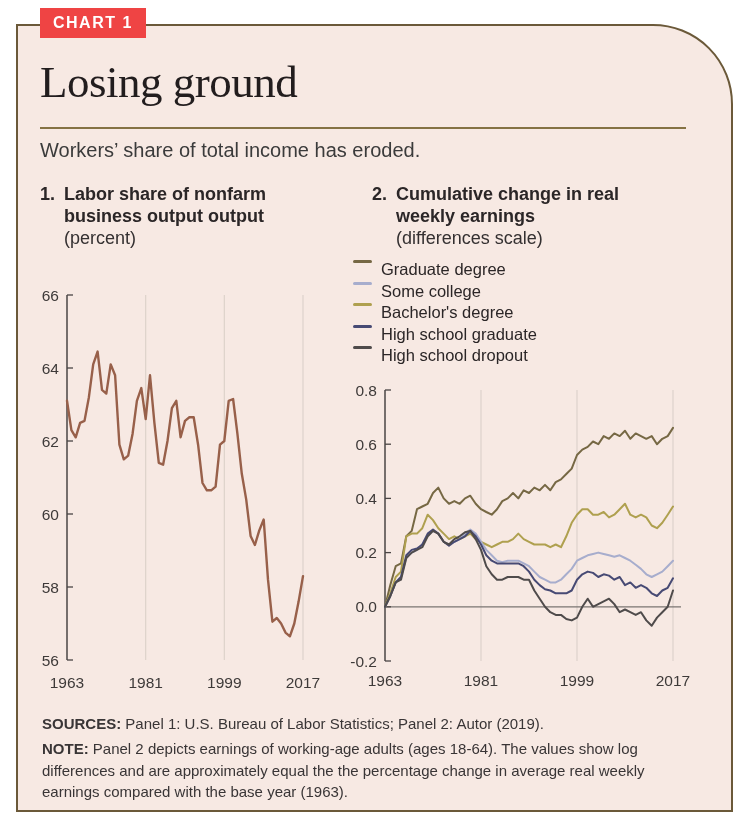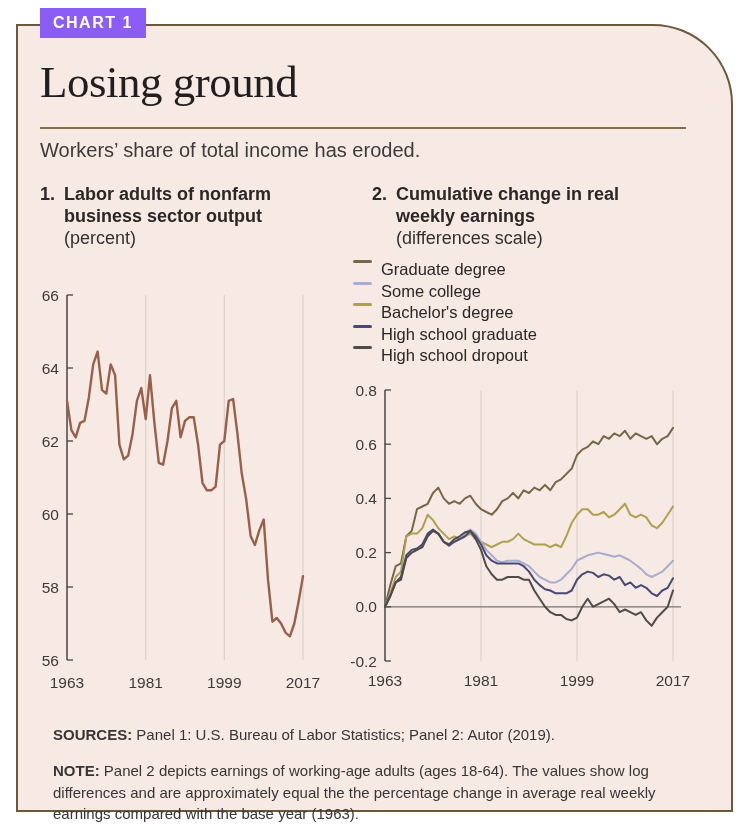--- a/index.html
+++ b/index.html
@@ -24,41 +24,41 @@
   .legend{position:absolute;left:353px;top:260px;z-index:2;}
   .legend-row{display:flex;align-items:flex-start;height:21.6px;}
   .swatch{width:19px;height:3px;border-radius:1.5px;margin-right:9px;flex:none;}
   .legend-label{font-size:16.5px;color:#2b2627;white-space:nowrap;}
   svg{position:absolute;z-index:1;overflow:visible;}
   #panel1-svg{left:28px;top:286px;}
   #panel2-svg{left:338px;top:380px;}
   .tick-label{font-family:"Liberation Sans",sans-serif;font-size:15.5px;fill:#3e3a39;}
   .footer{position:absolute;left:38px;top:709px;width:664px;z-index:2;
           font-size:15px;line-height:1.42;color:#393536;}
-  .footer p{margin:15px;}
+  .footer p{margin:4px;}
   .footer .b{font-weight:700;}
 </style>
 </head>
 <body>
 
 <div class="page">
   <div class="card" style="background: rgb(247, 233, 227); border-color: rgb(107, 89, 57);"></div>
 
-  <div class="badge" style="background: #8b5cf6;">
+  <div class="badge" style="background: #ef4444;">
     <span>CHART 1</span>
   </div>
 
   <h1 class="title">Losing ground</h1>
   <div class="rule" style="background: rgb(133, 114, 68);"></div>
   <p class="subtitle">Workers’ share of total income has eroded.</p>
 
   <div class="panel-head" id="head1">
     <div class="pnum">1.</div>
     <div class="pbody">
-      <div class="ptitle">Labor adults of nonfarm business sector output</div>
+      <div class="ptitle">Labor share of nonfarm business output output</div>
       <div class="punit">(percent)</div>
     </div>
   </div>
 
   <div class="panel-head" id="head2">
     <div class="pnum">2.</div>
     <div class="pbody">
       <div class="ptitle">Cumulative change in real weekly earnings</div>
       <div class="punit">(differences scale)</div>
     </div>

